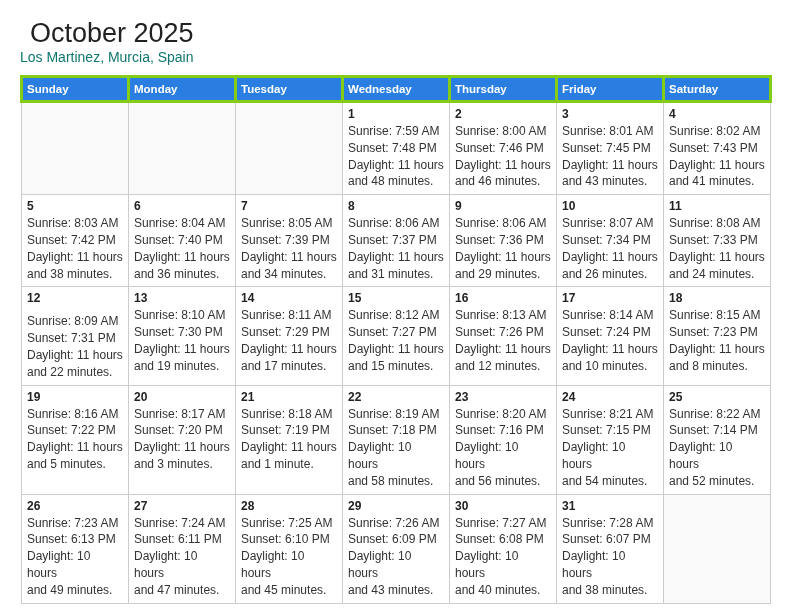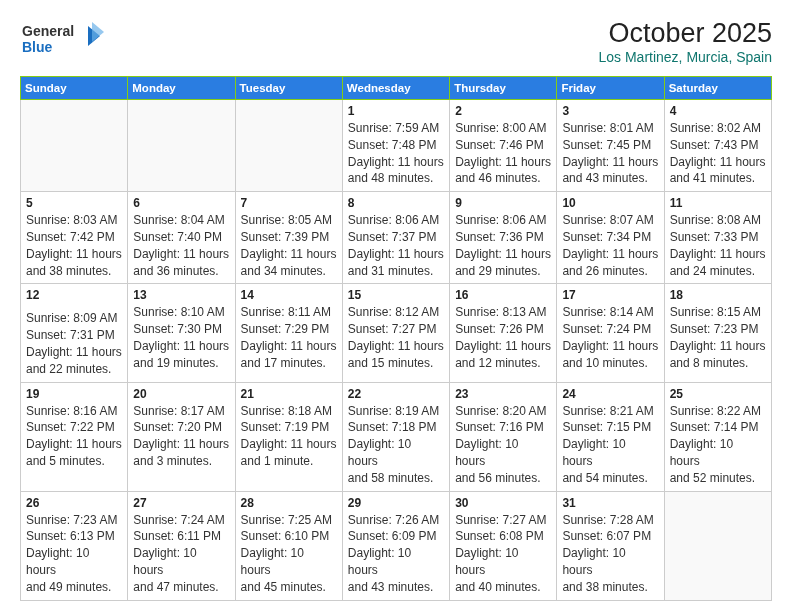--- a/index.html
+++ b/index.html
@@ -46,21 +46,21 @@
       width: 100%;
       table-layout: fixed;
     }
     .calendar thead th {
       background: #2a7de1;
       color: #fff;
       font-size: 11.5px;
       font-weight: bold;
       padding: 5px 4px;
       text-align: left;
-      border: 1px solid #84cc16;
+      border: 3px solid #84cc16;
     }
     .calendar tbody td {
       border: 1px solid #ccc;
       vertical-align: top;
       padding: 4px 5px;
       font-size: 9.5px;
       color: #333;
       height: 88px;
     }
     .calendar tbody tr:last-child td {
@@ -80,30 +80,20 @@
     }
     td.empty {
       background: #f9f9f9;
     }
   </style>
 </head>
 <body>
 
 <div class="page">
   <div class="header">
-    <div class="logo">
-      <div>
-        <svg width="90" height="44" viewBox="0 0 90 44">
-          <text x="2" y="18" font-family="Arial" font-size="14" font-weight="bold" fill="#333">General</text>
-          <text x="2" y="34" font-family="Arial" font-size="14" font-weight="bold" fill="#1a6ec0">Blue</text>
-          <polygon points="68,8 80,18 68,28" fill="#1a6ec0"></polygon>
-          <polygon points="72,4 84,14 72,24" fill="#6ab0e8" opacity="0.7"></polygon>
-        </svg>
-      </div>
-    </div>
     <div class="title-block">
       <div class="month-year">October 2025</div>
       <div class="location">Los Martinez, Murcia, Spain</div>
     </div>
   </div>
 
   <table class="calendar">
     <thead>
       <tr>
         <th>Sunday</th>

